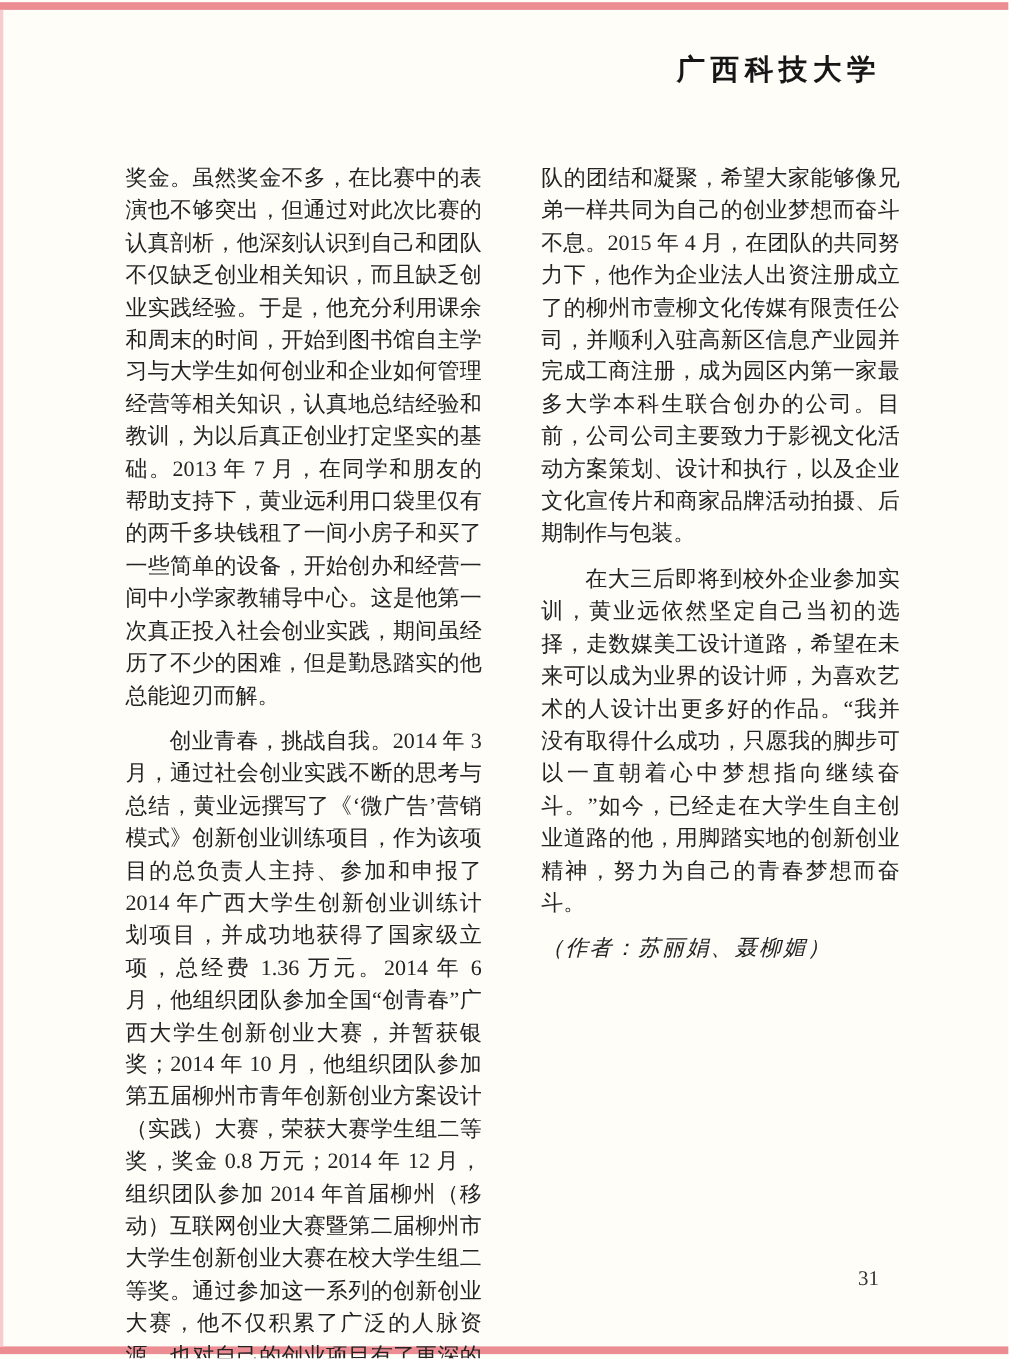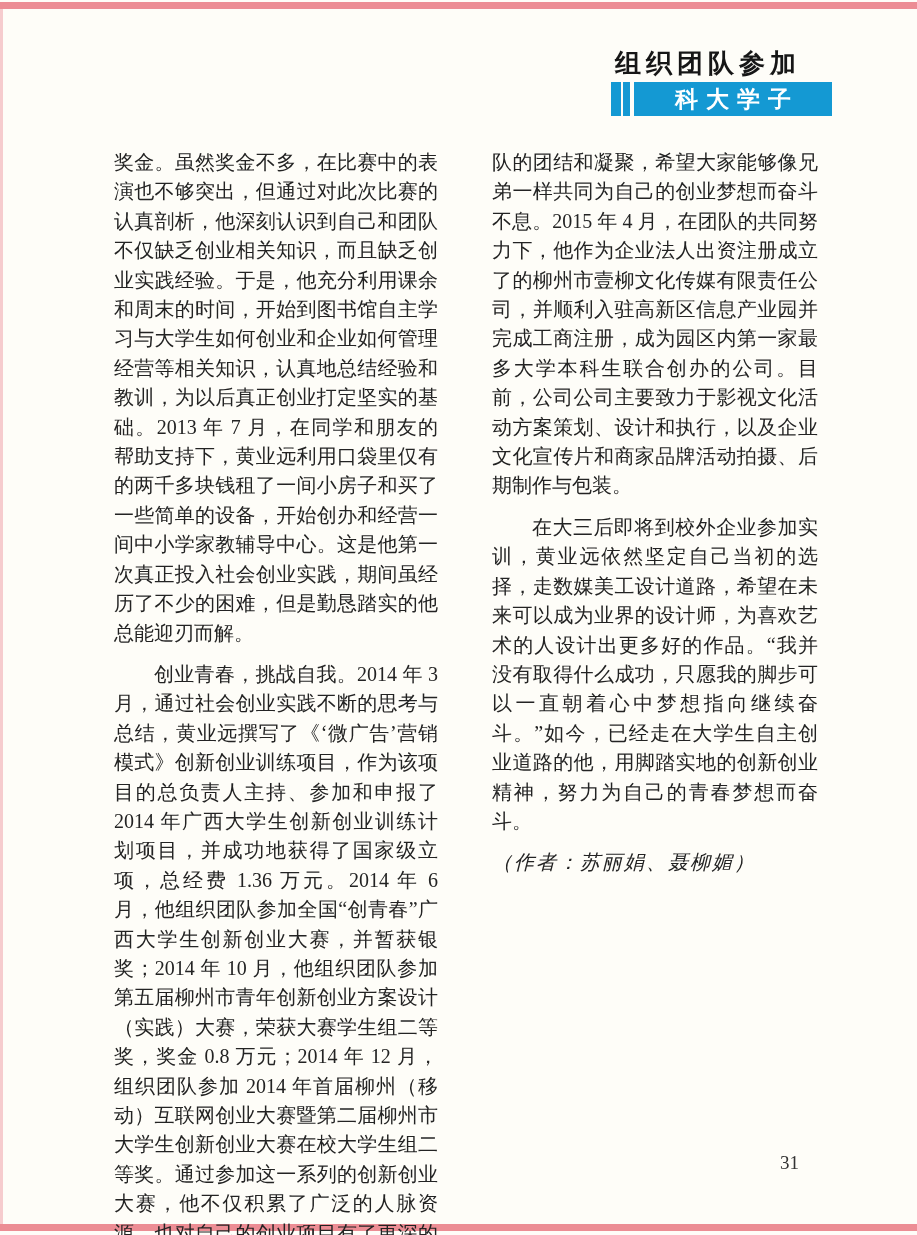--- a/index.html
+++ b/index.html
@@ -66,29 +66,22 @@
 </style>
 </head>
 <body>
 
 <div class="page">
 
   <div class="border-top"></div>
   <div class="border-bottom"></div>
   <div class="border-left"></div>
 
-  <div class="university-name">组织团队参加</div>
+  <div class="university-name">广西科技大学</div>
 
-  <div class="banner">
-    <div class="banner-seg-1"></div>
-    <div class="banner-gap-1"></div>
-    <div class="banner-seg-2"></div>
-    <div class="banner-gap-2"></div>
-    <div class="banner-main">科大学子</div>
-  </div>
 
   <div class="column column-left">
     <p>奖金。虽然奖金不多，在比赛中的表演也不够突出，但通过对此次比赛的认真剖析，他深刻认识到自己和团队不仅缺乏创业相关知识，而且缺乏创业实践经验。于是，他充分利用课余和周末的时间，开始到图书馆自主学习与大学生如何创业和企业如何管理经营等相关知识，认真地总结经验和教训，为以后真正创业打定坚实的基础。2013 年 7 月，在同学和朋友的帮助支持下，黄业远利用口袋里仅有的两千多块钱租了一间小房子和买了一些简单的设备，开始创办和经营一间中小学家教辅导中心。这是他第一次真正投入社会创业实践，期间虽经历了不少的困难，但是勤恳踏实的他总能迎刃而解。</p>
     <p class="indent">创业青春，挑战自我。2014 年 3 月，通过社会创业实践不断的思考与总结，黄业远撰写了《‘微广告’营销模式》创新创业训练项目，作为该项目的总负责人主持、参加和申报了 2014 年广西大学生创新创业训练计划项目，并成功地获得了国家级立项，总经费 1.36 万元。2014 年 6 月，他组织团队参加全国“创青春”广西大学生创新创业大赛，并暂获银奖；2014 年 10 月，他组织团队参加第五届柳州市青年创新创业方案设计（实践）大赛，荣获大赛学生组二等奖，奖金 0.8 万元；2014 年 12 月，组织团队参加 2014 年首届柳州（移动）互联网创业大赛暨第二届柳州市大学生创新创业大赛在校大学生组二等奖。通过参加这一系列的创新创业大赛，他不仅积累了广泛的人脉资源，也对自己的创业项目有了更深的认识和更好的把握。</p>
     <p class="indent">创新创业，梦想激扬。“一个人飞得再高，始终也飞不远。”黄业远十分注重团</p>
   </div>
 
   <div class="column column-right">
     <p>队的团结和凝聚，希望大家能够像兄弟一样共同为自己的创业梦想而奋斗不息。2015 年 4 月，在团队的共同努力下，他作为企业法人出资注册成立了的柳州市壹柳文化传媒有限责任公司，并顺利入驻高新区信息产业园并完成工商注册，成为园区内第一家最多大学本科生联合创办的公司。目前，公司公司主要致力于影视文化活动方案策划、设计和执行，以及企业文化宣传片和商家品牌活动拍摄、后期制作与包装。</p>
     <p class="indent">在大三后即将到校外企业参加实训，黄业远依然坚定自己当初的选择，走数媒美工设计道路，希望在未来可以成为业界的设计师，为喜欢艺术的人设计出更多好的作品。“我并没有取得什么成功，只愿我的脚步可以一直朝着心中梦想指向继续奋斗。”如今，已经走在大学生自主创业道路的他，用脚踏实地的创新创业精神，努力为自己的青春梦想而奋斗。</p>

